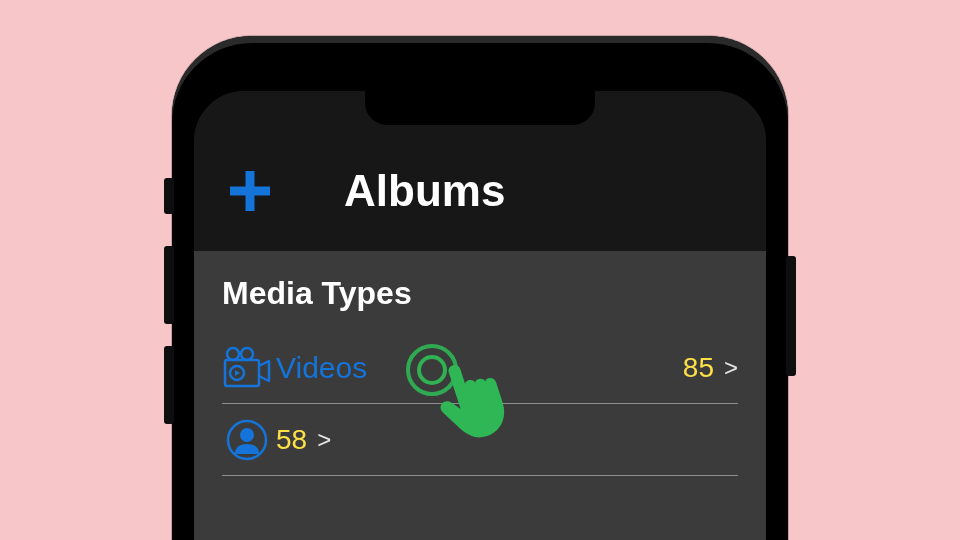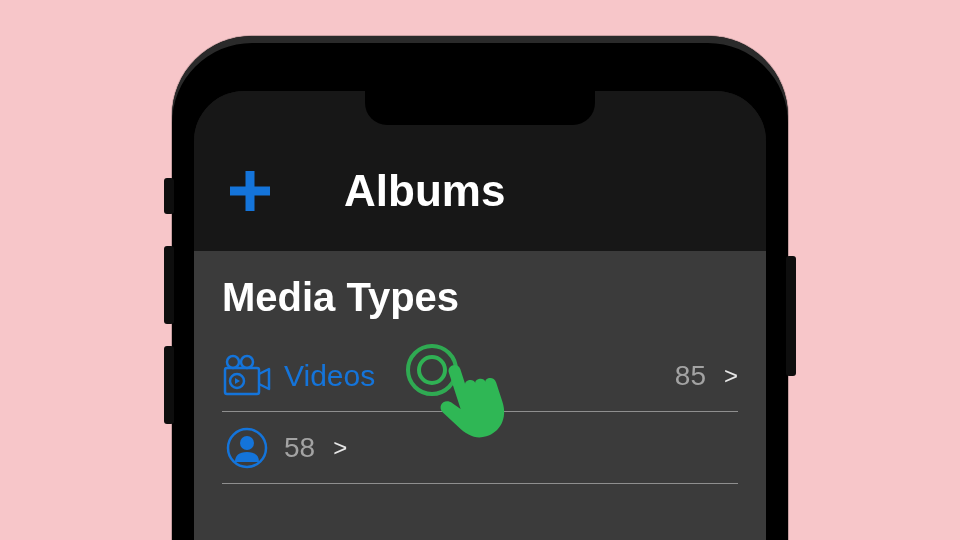--- a/index.html
+++ b/index.html
@@ -73,47 +73,47 @@
       font-size: 44px;
       font-weight: bold;
     }
     .content {
       background: #3b3b3b;
       padding: 24px 28px 0 28px;
       height: 600px;
     }
     .section-title {
       color: #fff;
-      font-size: 40px;
+      font-size: 32px;
       font-weight: bold;
       margin-bottom: 20px;
     }
     .row {
       display: flex;
       align-items: center;
       height: 72px;
       border-bottom: 1px solid #8f8f8f;
       cursor: pointer;
-      gap: 12px;
+      gap: 4px;
     }
     .row-icon {
       width: 50px;
       height: 50px;
       display: flex;
       align-items: center;
       justify-content: center;
       flex-shrink: 0;
     }
     .row-label {
       color: #1474da;
       font-size: 30px;
       flex: 1;
     }
     .row-count {
-      color: #a3a3a3;
+      color: #fde047;
       font-size: 28px;
       margin-right: 6px;
     }
     .row-chevron {
       color: #e8e8e8;
       font-size: 24px;
     }
     .tap-hand {
       position: absolute;
       left: 396px;

